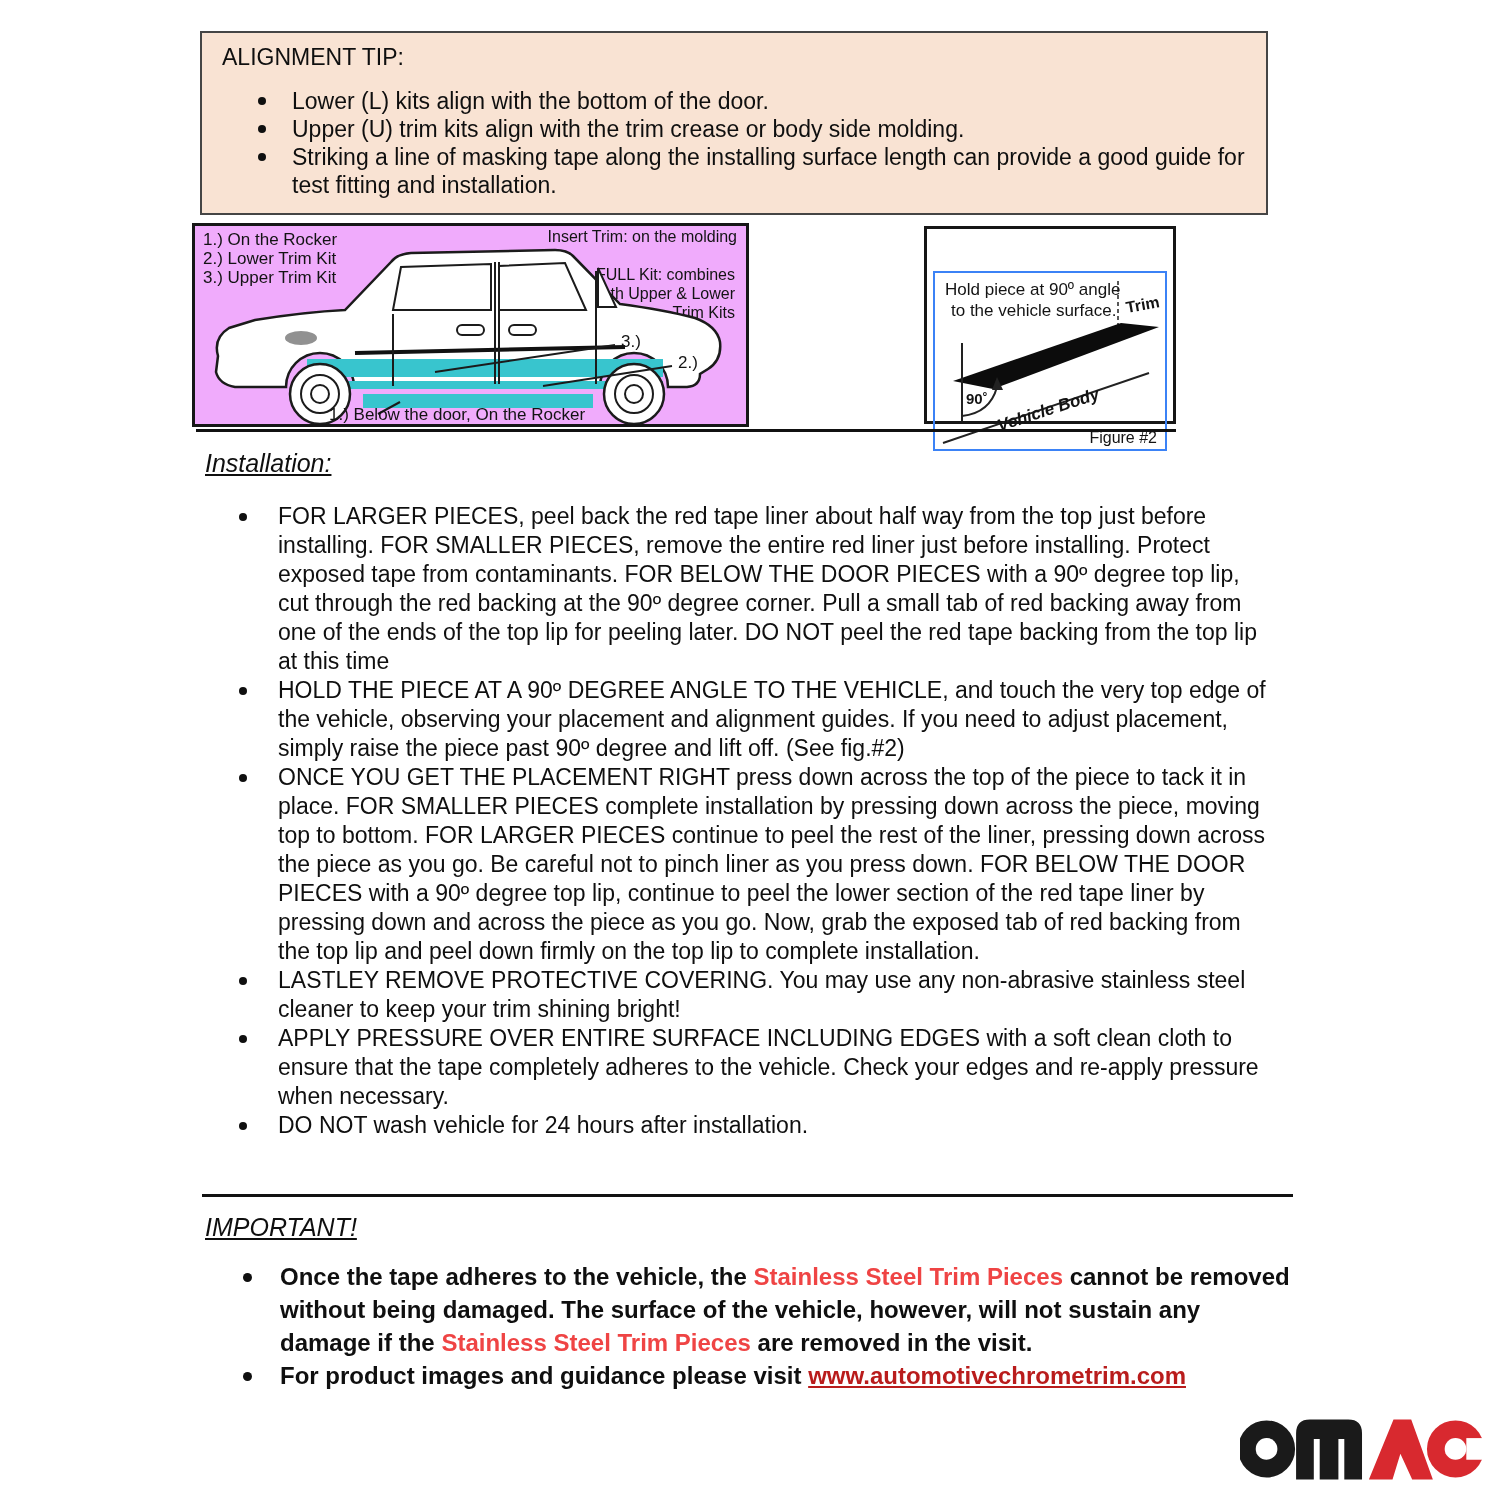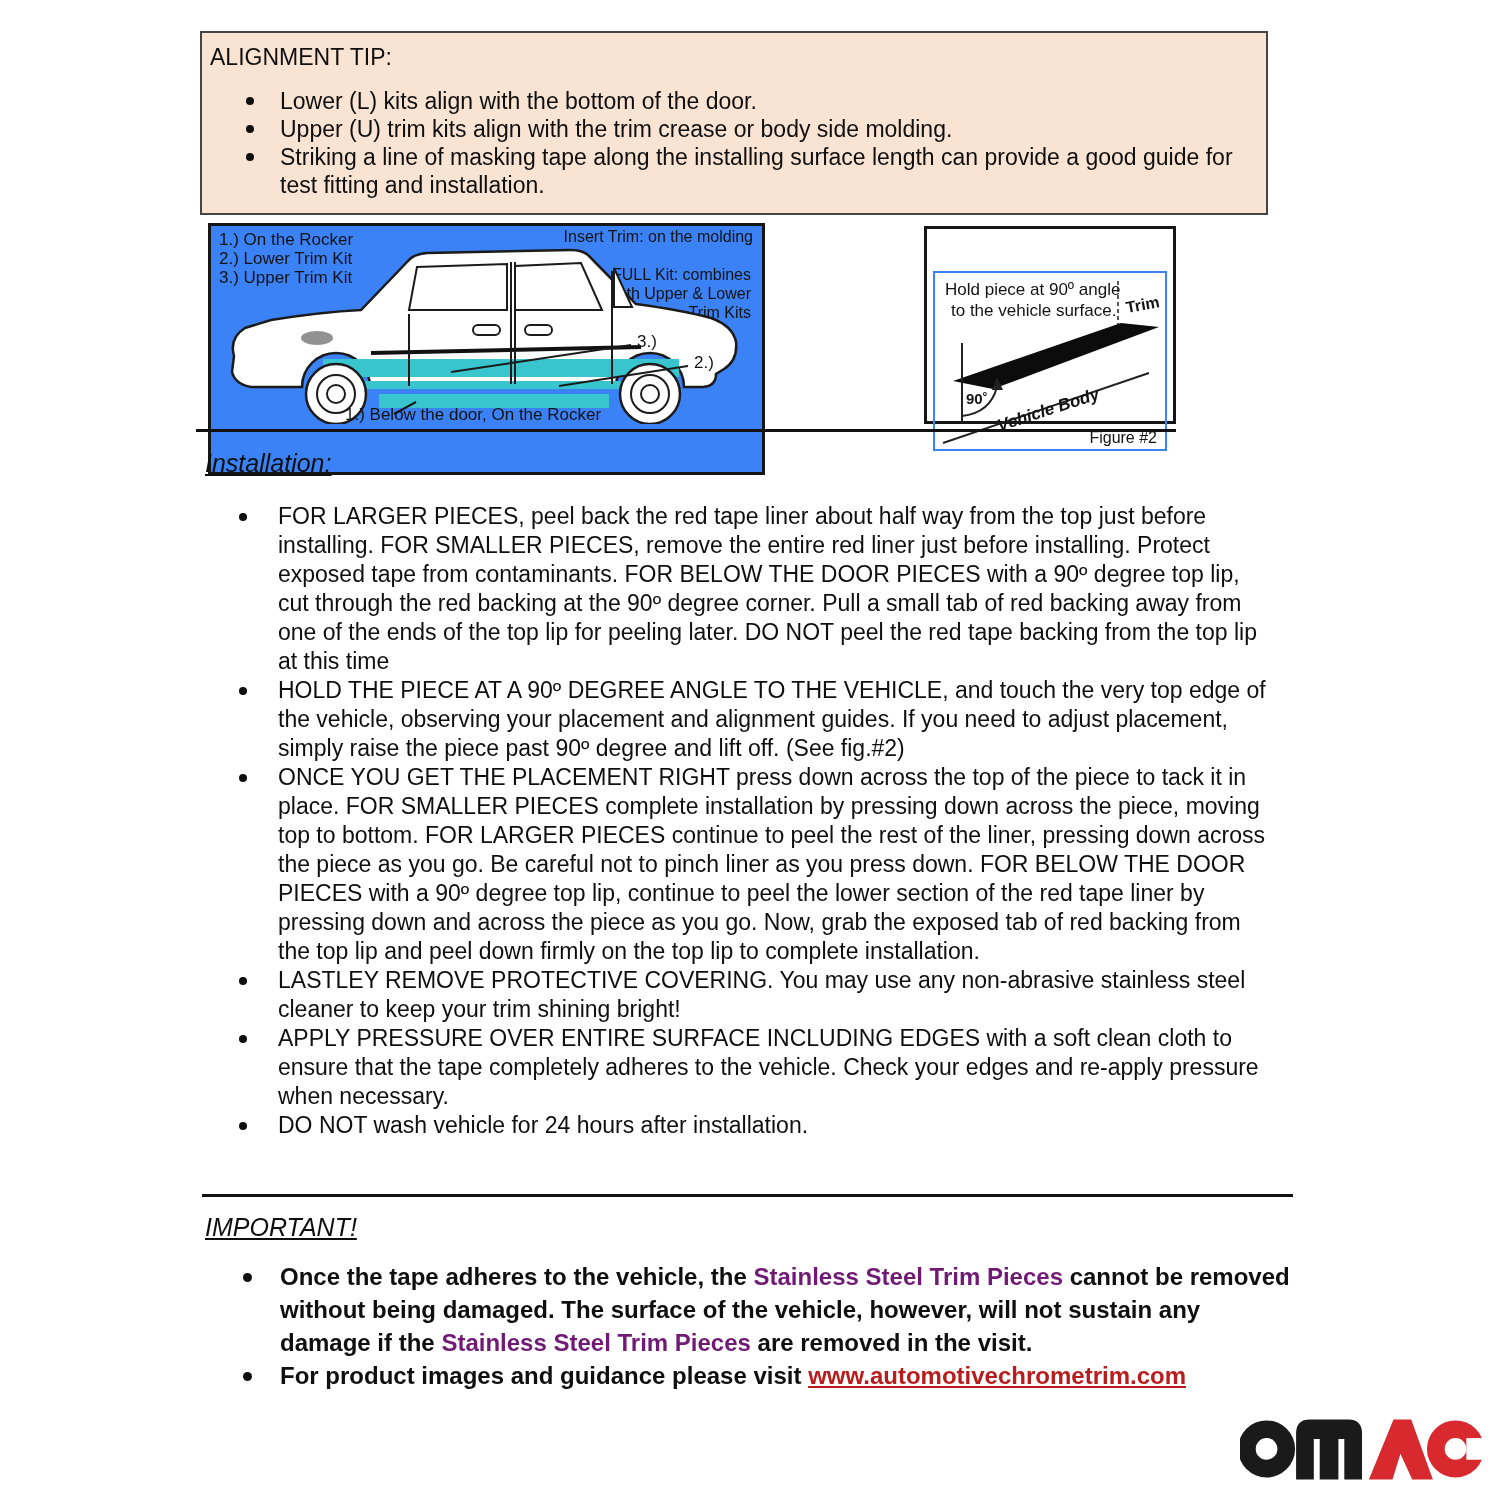--- a/index.html
+++ b/index.html
@@ -2,33 +2,33 @@
 <html><head>
 <meta charset="utf-8">
 <style>
   html,body{margin:0;padding:0;background:#ffffff;}
   .page{position:relative;width:1500px;height:1500px;background:#fff;overflow:hidden;
         font-family:"Liberation Sans","DejaVu Sans",sans-serif;color:#0f0f0f;}
 
   
   .tip-box{position:absolute;left:200px;top:31px;width:1068px;height:184px;
            background:#f9e3d3;border:2px solid #454545;box-sizing:border-box;
-           padding:11px 14px 0 8px;}
+           padding:11px 14px 0 20px;}
   .tip-title{font-size:23px;}
   .tip-bullets{margin-top:16px;display:flex;flex-direction:column;}
   .tip-bullets .bullet{padding-left:70px;}
   .tip-bullets .bullet .dot{left:36px;}
 
   
   .bullet{position:relative;font-size:23px;line-height:28px;}
   .bullet .dot{position:absolute;top:10px;width:8px;height:8px;border-radius:50%;background:#0f0f0f;}
 
   
-  .car-box{position:absolute;left:208px;top:223px;width:557px;height:252px;
-           border:3px solid #161616;box-sizing:border-box;background:#3b82f6;}
+  .car-box{position:absolute;left:192px;top:223px;width:557px;height:204px;
+           border:3px solid #161616;box-sizing:border-box;background:#f0abfc;}
   .fig2-outer{position:absolute;left:924px;top:226px;width:252px;height:198px;
               border:3px solid #161616;box-sizing:border-box;background:#fff;padding:6px;}
   .fig2-inner{width:100%;height:100%;border:2px solid #3b82f6;box-sizing:border-box;margin-top:36px;}
   .diagram-underline{position:absolute;left:196px;top:429px;width:980px;height:0;
                      border-top:2px solid #111;border-bottom:1px solid #111;}
   svg text{fill:#131313;}
 
   
   .section-heading{font-style:italic;font-size:25px;text-decoration:underline;margin:0;font-weight:normal;}
   .installation{position:absolute;left:205px;top:449px;width:1062px;}
@@ -37,21 +37,21 @@
   .inst-bullets .bullet .dot{left:34px;top:11px;}
 
   
   .separator{position:absolute;left:202px;top:1194px;width:1091px;height:3px;background:#111;}
 
   
   .important{position:absolute;left:205px;top:1213px;width:1092px;}
   .imp-bullets{margin-top:18px;display:flex;flex-direction:column;}
   .imp-bullets .bullet{padding-left:75px;font-size:24px;line-height:33px;font-weight:bold;}
   .imp-bullets .bullet .dot{left:38px;top:13px;width:9px;height:9px;}
-  .red-text{color:#701a75;}
+  .red-text{color:#ef4444;}
   .web-link{color:#b91c1c;text-decoration:underline;cursor:pointer;}
 
   
   .logo{position:absolute;left:1240px;top:1406px;width:246px;height:76px;}
   .sr-only{position:absolute;width:1px;height:1px;overflow:hidden;clip:rect(0 0 0 0);white-space:nowrap;}
 </style>
 </head>
 <body>
 
 <div class="page">

